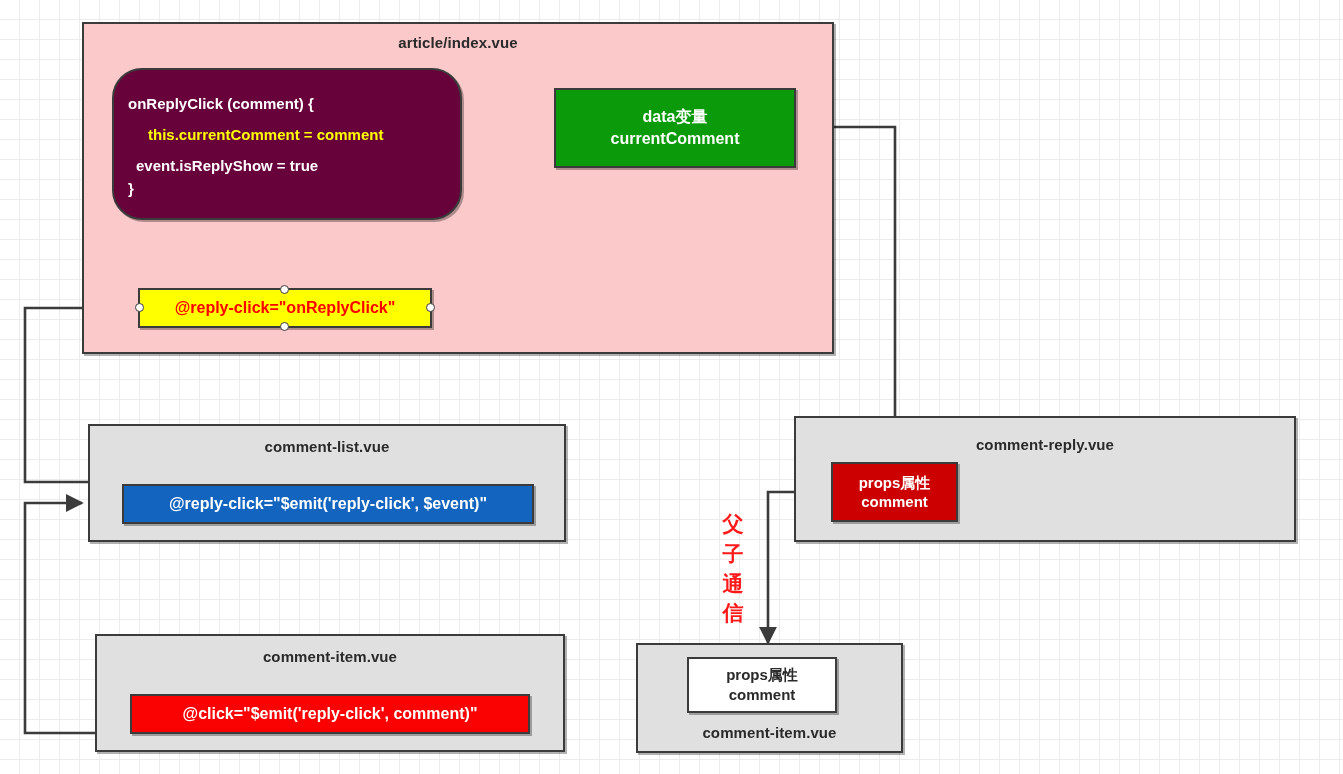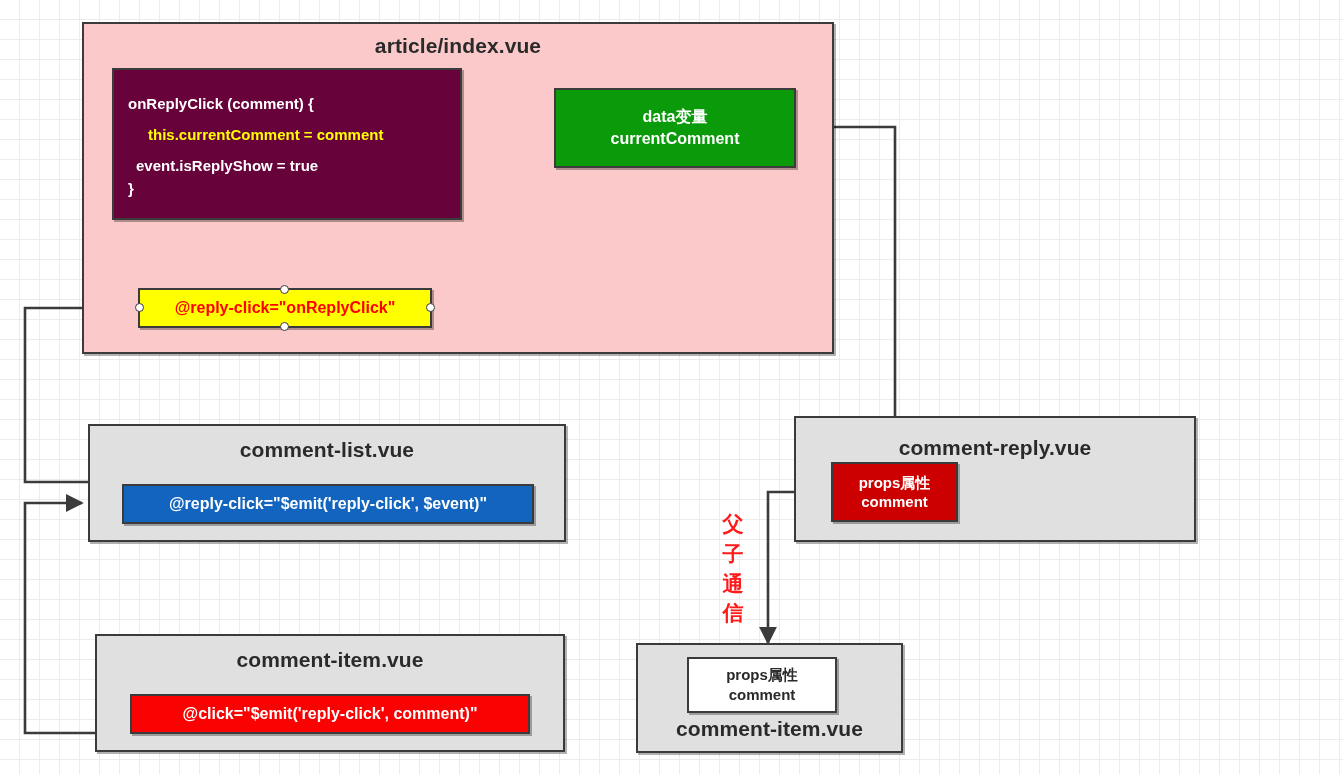--- a/index.html
+++ b/index.html
@@ -28,36 +28,36 @@
   .panel{
     border:2px solid #3b3b3b;
     box-shadow:2px 2px 0 rgba(0,0,0,.30);
   }
   .panel-pink{background:#fbc9c9;}
   .panel-gray{background:#e0e0e0;}
   .panel-title{
     position:absolute;left:0;right:0;
     text-align:center;
     font-weight:bold;
-    font-size:21px;
+    font-size:15px;
     color:#2a2a2a;
     letter-spacing:.1px;
   }
 
   
   .box{
     border:2px solid #3b3b3b;
     box-shadow:2px 2px 0 rgba(0,0,0,.30);
     display:flex;
     align-items:center;
     justify-content:center;
     text-align:center;
     box-sizing:border-box;
   }
-  .box-maroon{background:#67023b;}
+  .box-maroon{background:#67023b;border-radius:30px;}
   .box-green{background:#0a9a0a;color:#ffffff;font-weight:bold;font-size:16px;line-height:1.35;}
   .box-yellow{background:#ffff00;}
   .box-blue{background:#1264be;color:#ffffff;font-weight:bold;font-size:16px;}
   .box-red{background:#fa0202;color:#ffffff;font-weight:bold;font-size:16px;}
   .box-darkred{background:#cc0000;color:#ffffff;font-weight:bold;font-size:15px;line-height:1.3;}
   .box-white{background:#ffffff;color:#2a2a2a;font-weight:bold;font-size:15px;line-height:1.35;}
 
   
   .code{
     padding:12px 14px 8px 14px;
@@ -161,21 +161,21 @@
   </div>
 
   <div class="node panel panel-gray" style="left:95px;top:634px;width:470px;height:118px;">
     <div class="panel-title" style="top:12px;">comment-item.vue</div>
   </div>
 
   <div class="node box box-red" style="left:130px;top:694px;width:400px;height:40px;">
     <span>@click="$emit('reply-click', comment)"</span>
   </div>
 
-  <div class="node panel panel-gray" style="left:794px;top:416px;width:402px;height:126px;">
+  <div class="node panel panel-gray" style="left:794px;top:416px;width:502px;height:126px;">
     <div class="panel-title" style="top:18px;">comment-reply.vue</div>
   </div>
 
   <div class="node box box-darkred" style="left:831px;top:462px;width:127px;height:60px;flex-direction:column;">
     <span>props属性</span>
     <span>comment</span>
   </div>
 
   <div class="node panel panel-gray" style="left:636px;top:643px;width:267px;height:110px;">
     <div class="panel-title" style="bottom:10px;">comment-item.vue</div>

